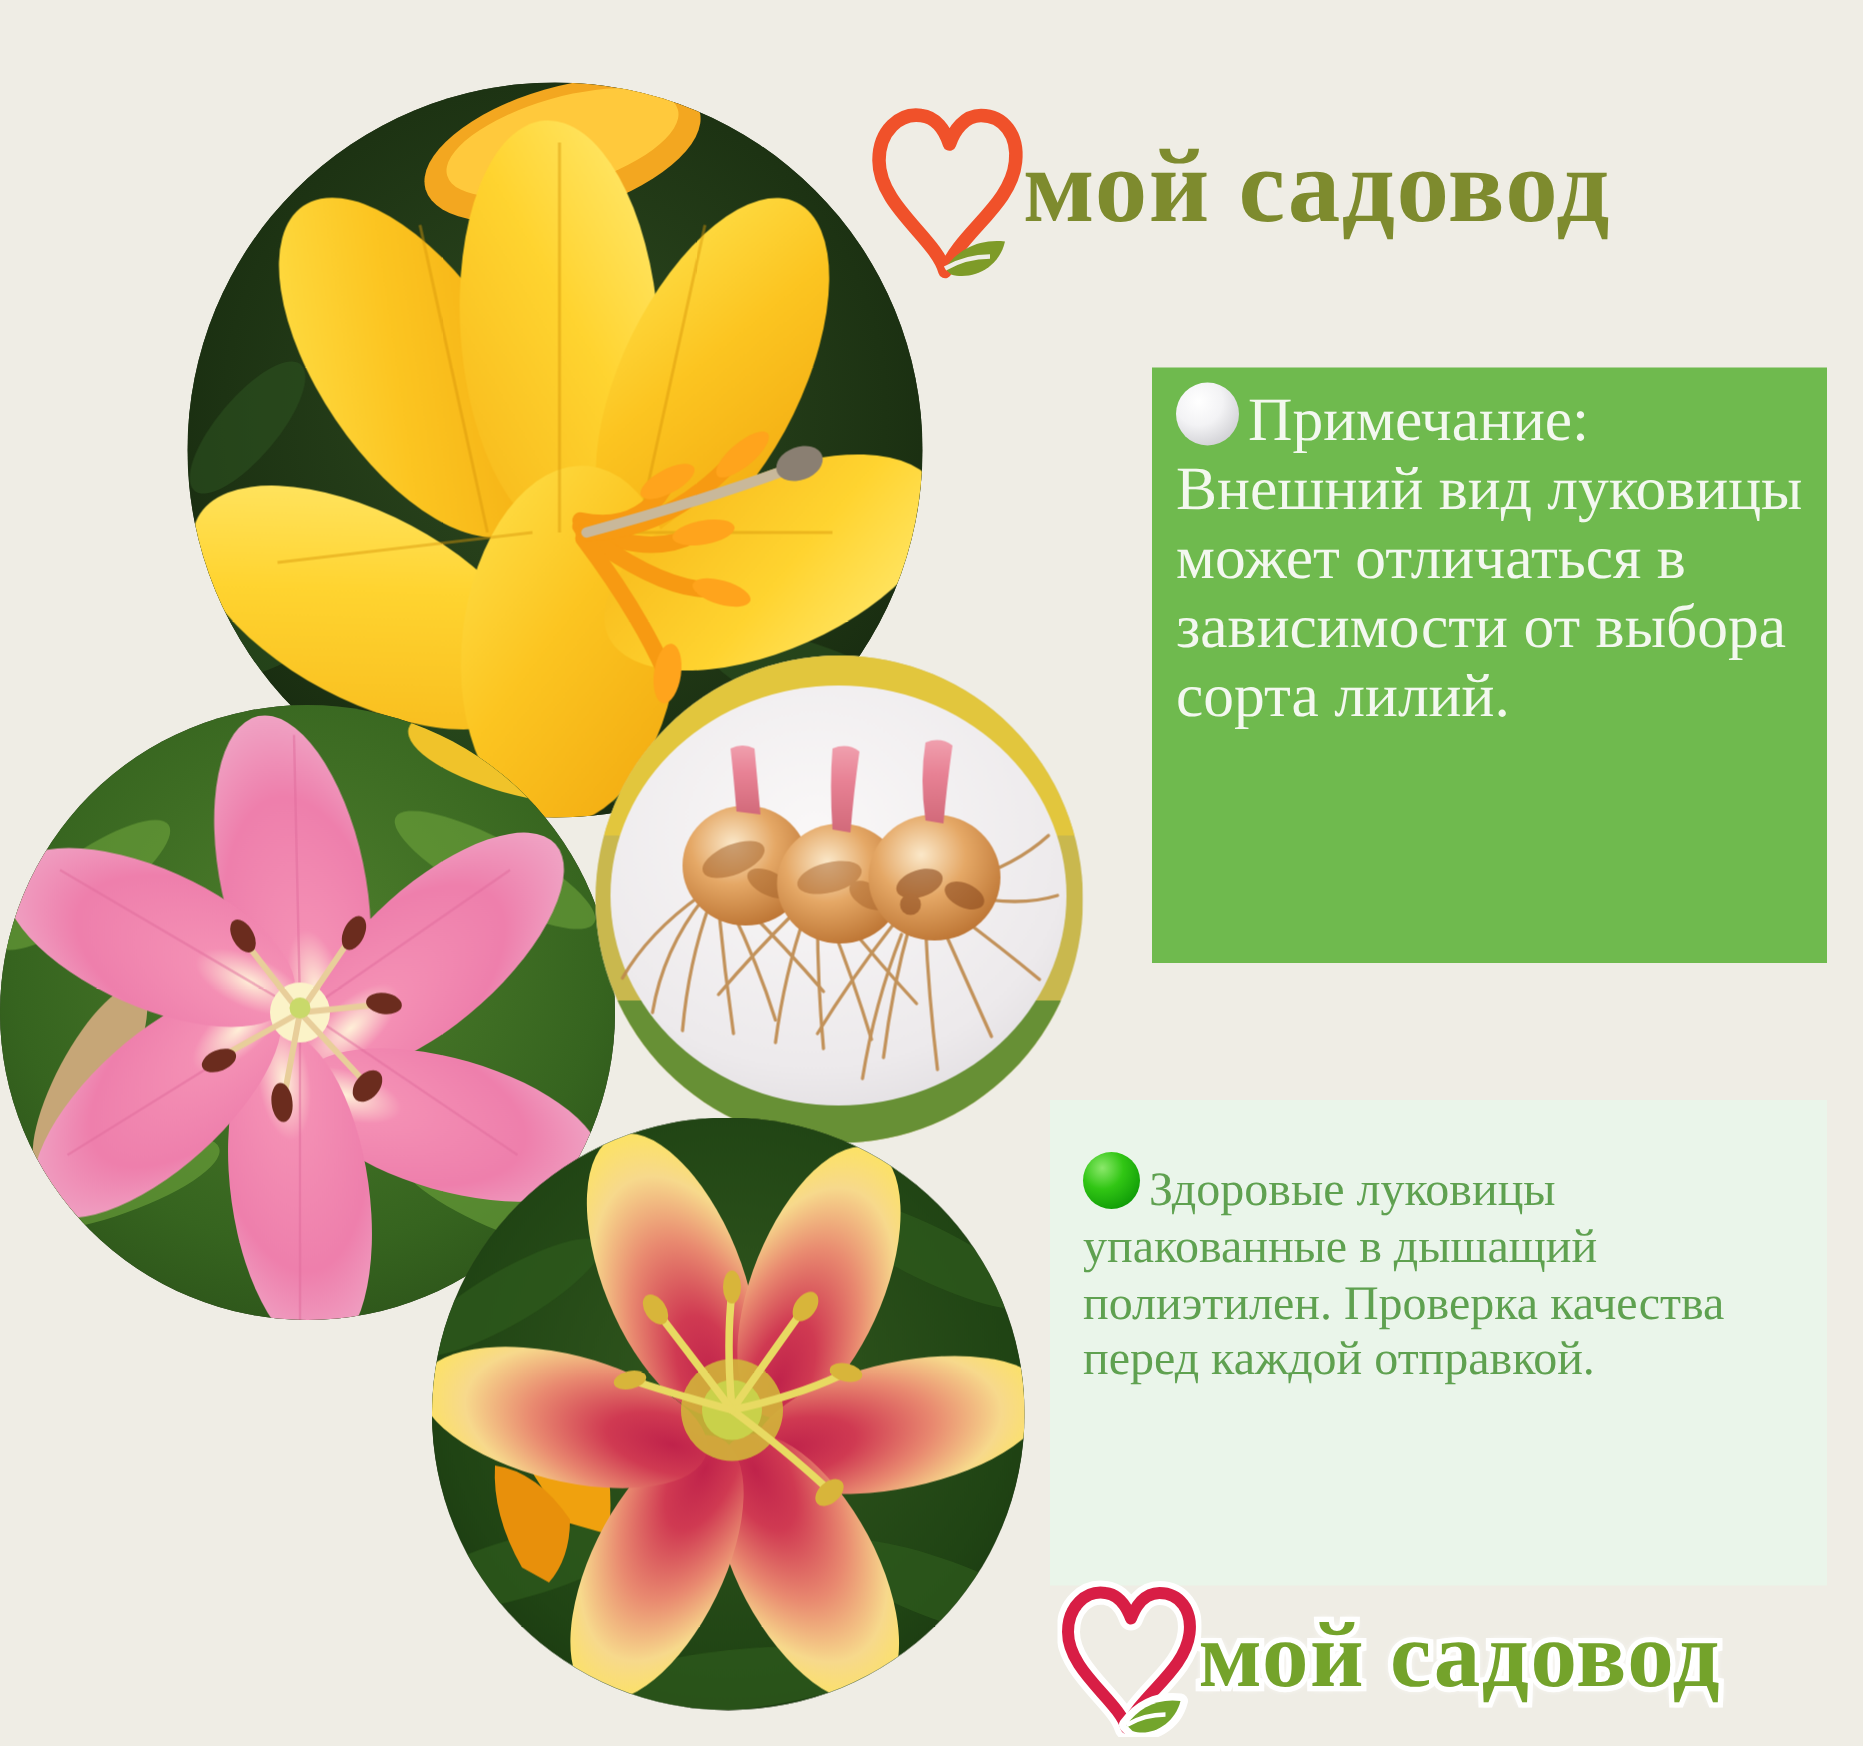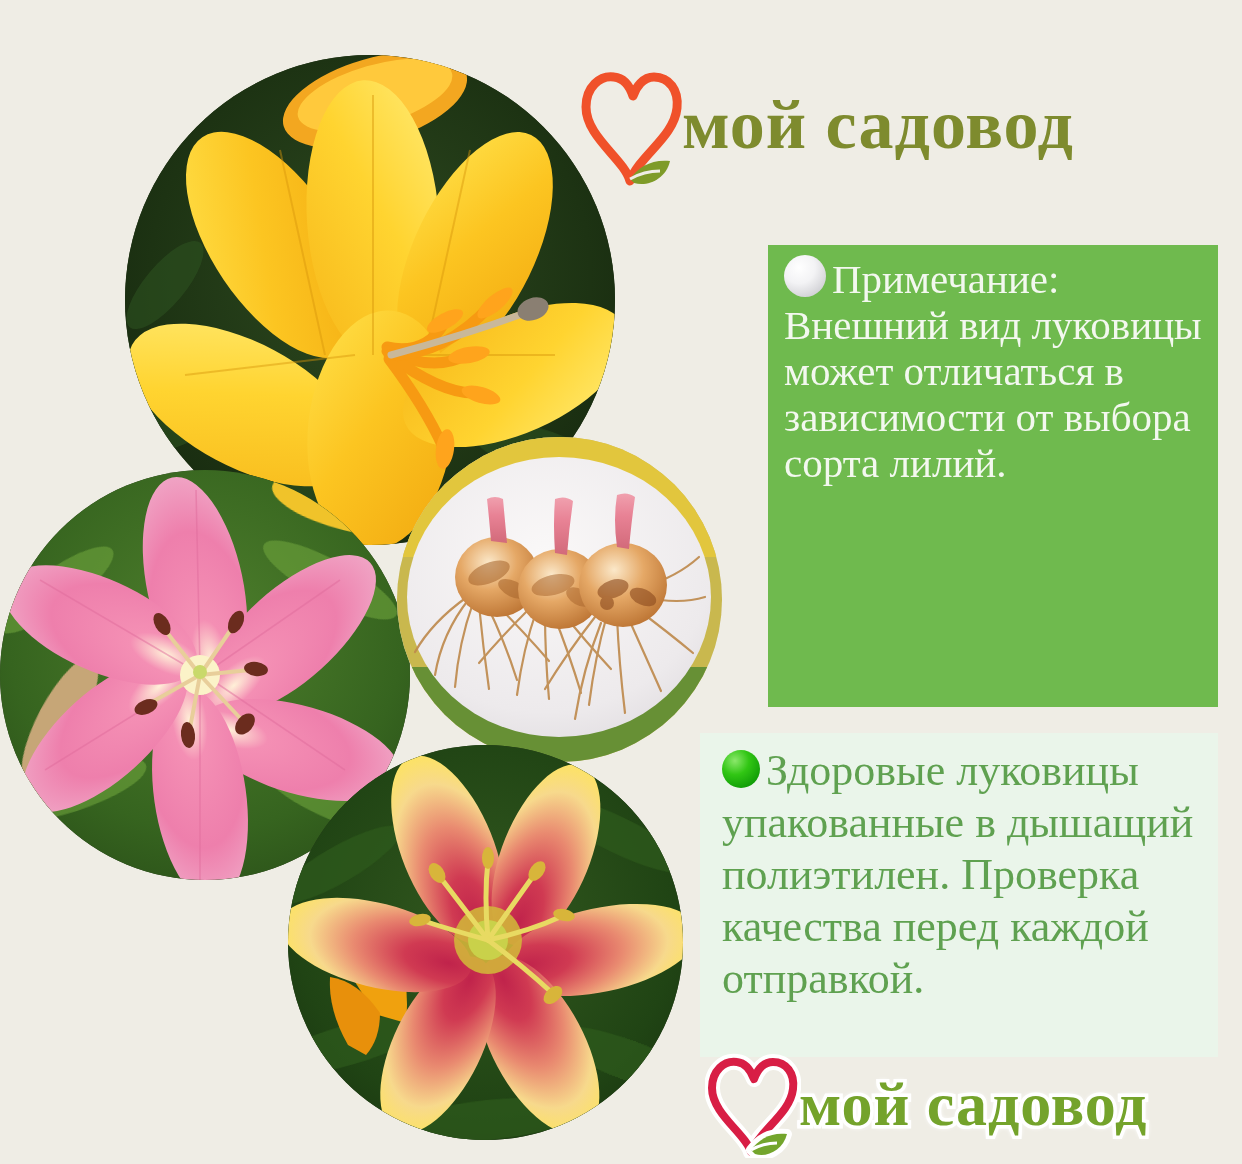--- a/index.html
+++ b/index.html
@@ -55,42 +55,43 @@
     text-shadow:
       0 0 6px #fff, 0 0 6px #fff, 0 0 6px #fff,
       3px 0 0 #fff, -3px 0 0 #fff, 0 3px 0 #fff, 0 -3px 0 #fff;
     margin-left: -2px;
   }
 
   
   .note-green {
     position: absolute;
     left: 768px; top: 245px;
-    width: 450px; height: 462px;
+    width: 450px; height: 397px;
     background: #6FBA4E;
     padding: 10px 14px 10px 16px;
   }
   .note-green .note-text {
     font-family: "Liberation Serif", "DejaVu Serif", serif;
     font-size: 41px;
     line-height: 1.12;
     color: #F3F8EF;
   }
   .note-mint {
     position: absolute;
     left: 700px; top: 733px;
     width: 518px; height: 324px;
     background: #EAF5EA;
     padding: 12px 12px 10px 22px;
   }
   .note-mint .note-text {
     font-family: "Liberation Serif", "DejaVu Serif", serif;
-    font-size: 44px;
+    font-size: 32px;
     line-height: 1.18;
     color: #5FA150;
+    margin-top: 23px;
   }
   .bullet {
     display: inline-block;
     vertical-align: -4px;
     width: 42px; height: 42px;
     border-radius: 50%;
     margin-right: 6px;
   }
   .bullet-white {
     background: radial-gradient(circle at 36% 30%, #ffffff 0%, #f3f3f5 40%, #d2d2d6 78%, #bdbdc3 100%);

